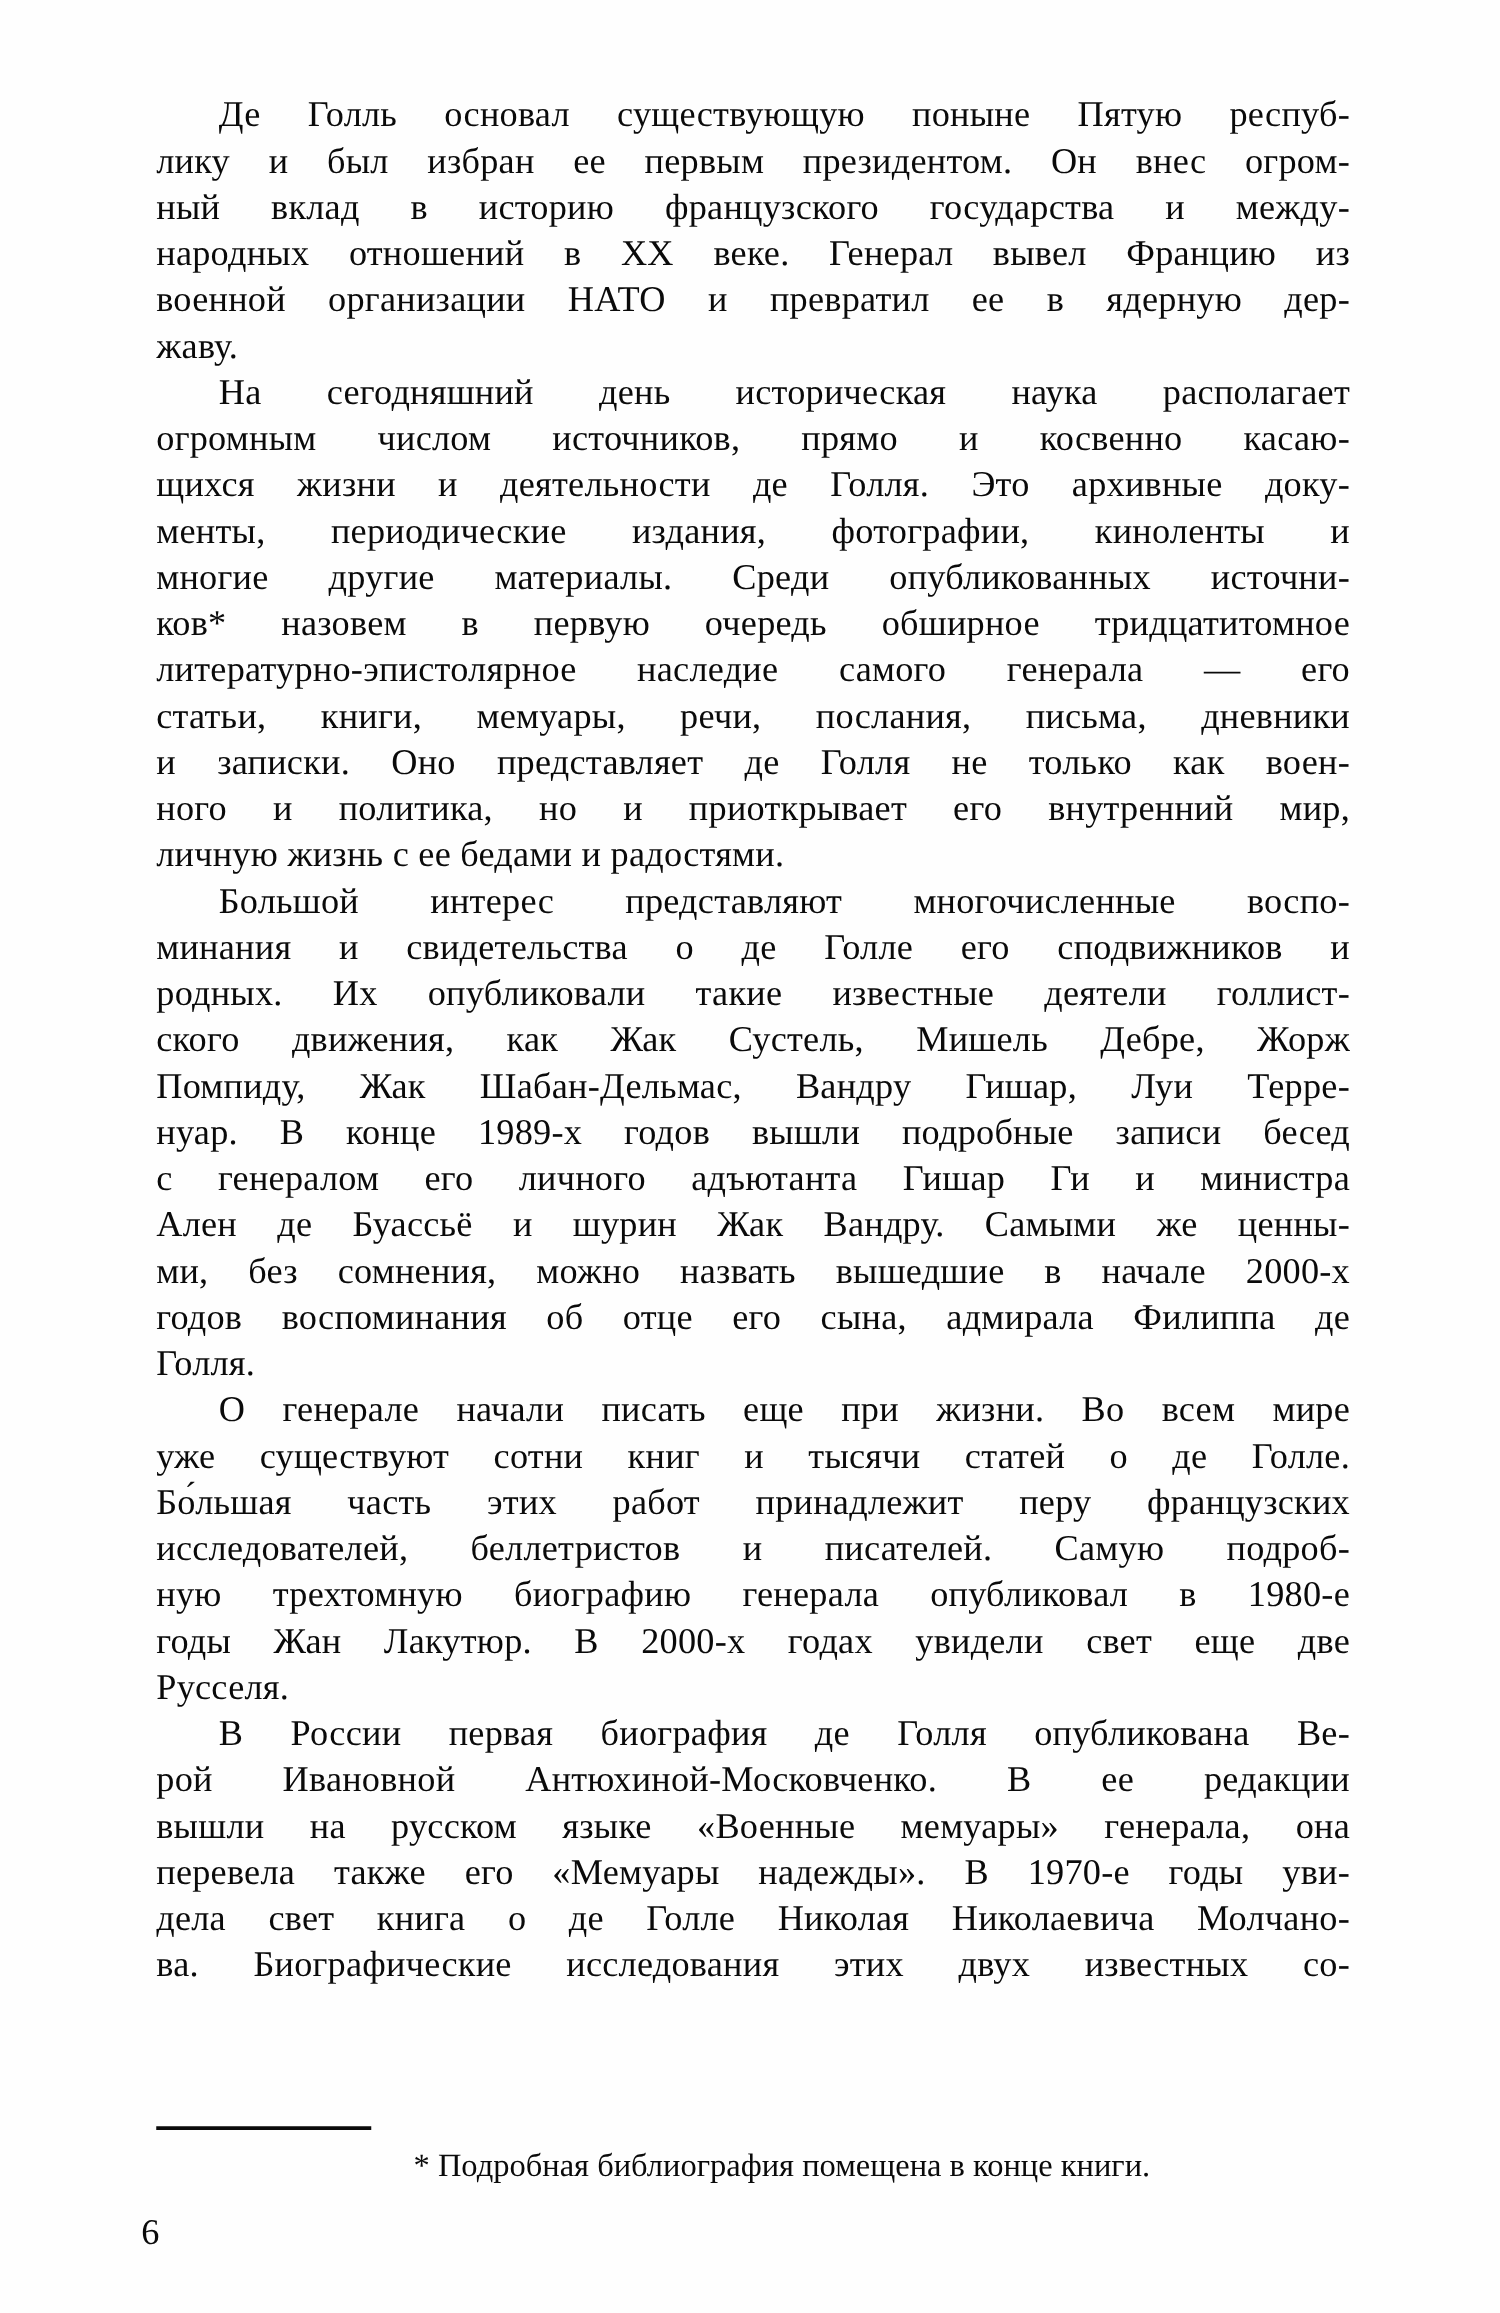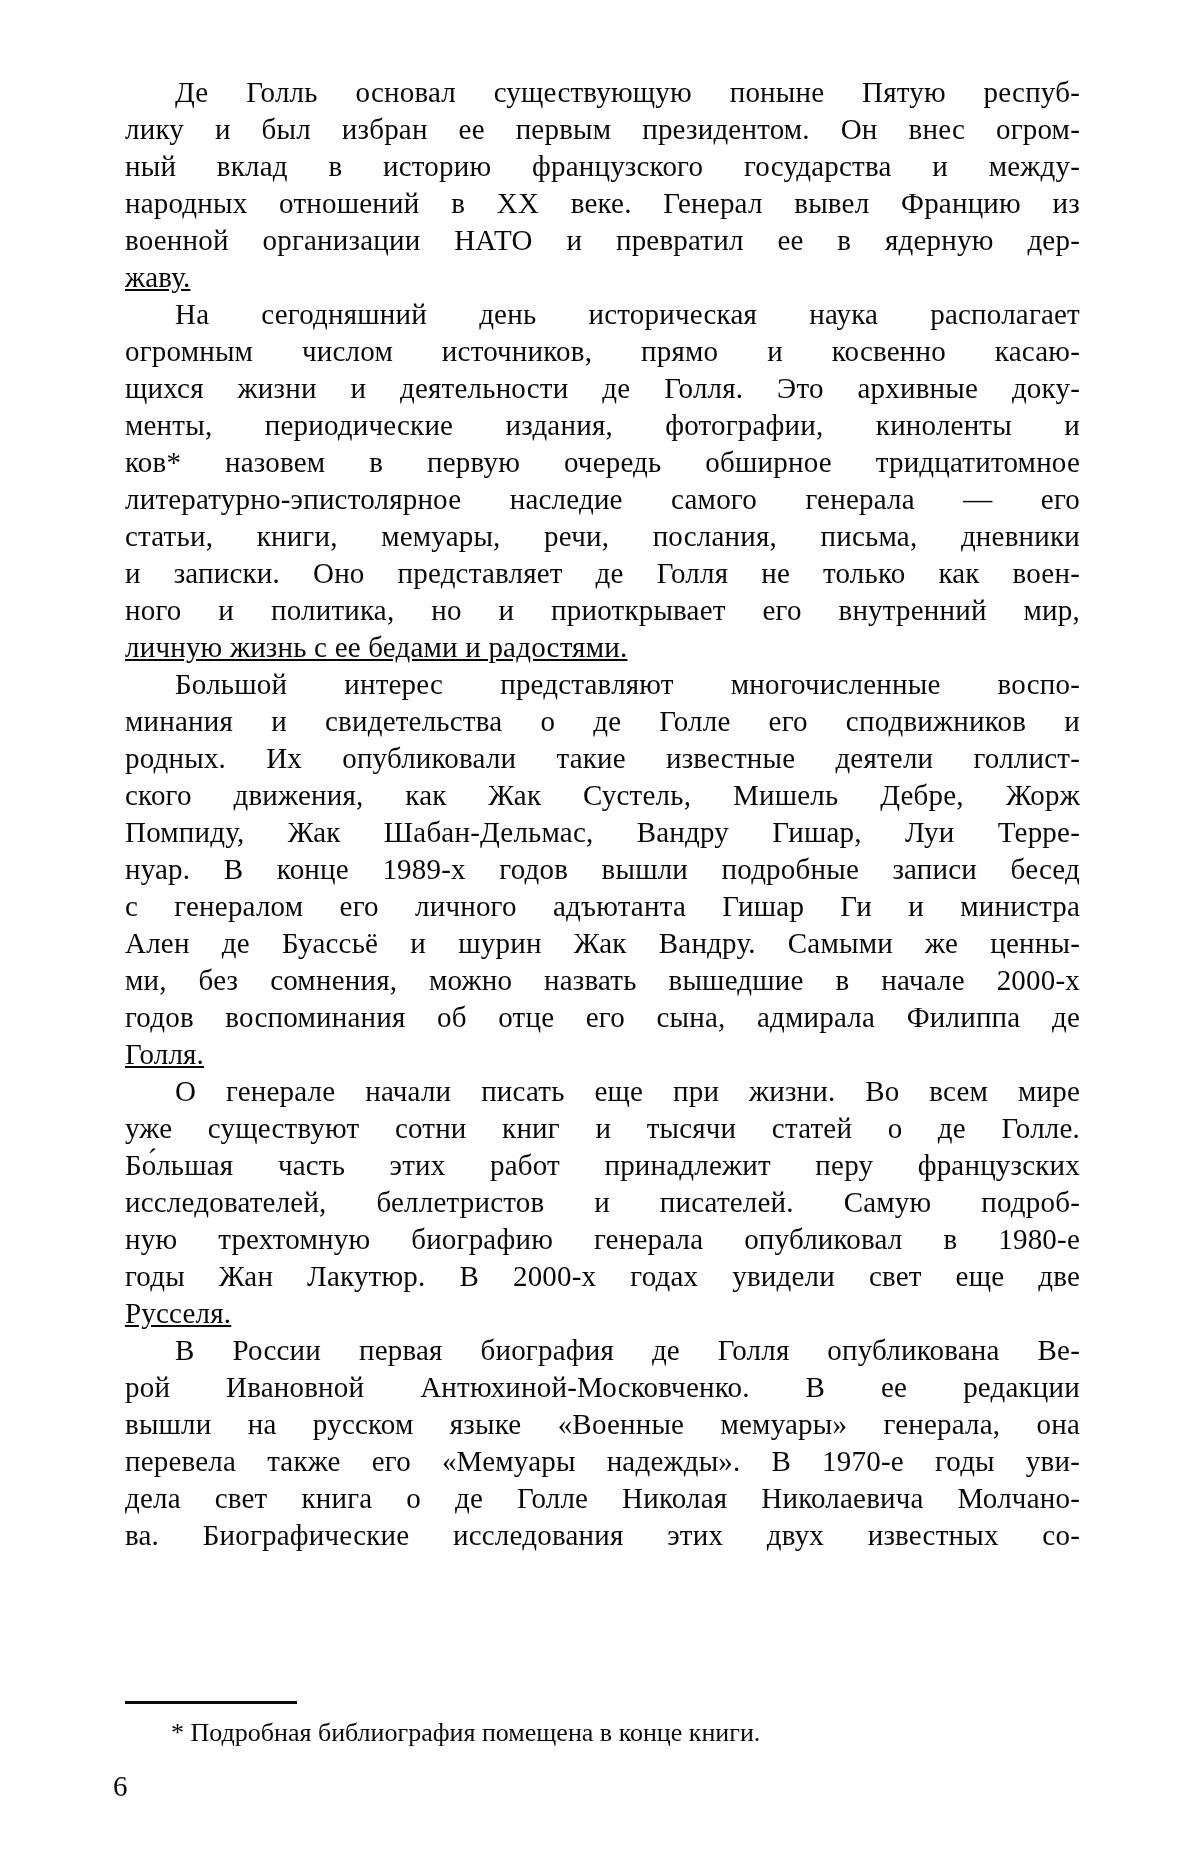--- a/index.html
+++ b/index.html
@@ -34,21 +34,20 @@
   }
   
   .line::after {
     content: "";
     display: inline-block;
     width: 100%;
     height: 0;
   }
   .line.flush {
     text-align: left;
-    text-decoration: underline;
   }
   .line.flush::after {
     content: none;
   }
   .line.indent {
     text-indent: 50px;
   }
   .footnote-rule {
     position: absolute;
     left: 125px;
@@ -58,21 +57,21 @@
     background: #0a0a0a;
   }
   .footnote {
     position: absolute;
     left: 125px;
     top: 1716px;
     width: 955px;
     font-size: 26px;
     line-height: 33px;
     text-indent: 46px;
-    text-align: left;
+    text-align: center;
   }
   .page-number {
     position: absolute;
     left: 113px;
     top: 1768px;
     font-size: 29px;
     line-height: 36px;
   }
 </style>
 </head>
@@ -83,20 +82,21 @@
       <div class="line indent">Де Голль основал существующую поныне Пятую респуб-</div>
       <div class="line">лику и был избран ее первым президентом. Он внес огром-</div>
       <div class="line">ный вклад в историю французского государства и между-</div>
       <div class="line">народных отношений в XX веке. Генерал вывел Францию из</div>
       <div class="line">военной организации НАТО и превратил ее в ядерную дер-</div>
       <div class="line flush">жаву.</div>
       <div class="line indent">На сегодняшний день историческая наука располагает</div>
       <div class="line">огромным числом источников, прямо и косвенно касаю-</div>
       <div class="line">щихся жизни и деятельности де Голля. Это архивные доку-</div>
       <div class="line">менты, периодические издания, фотографии, киноленты и</div>
+      <div class="line">многие другие материалы. Среди опубликованных источни-</div>
       <div class="line">ков* назовем в первую очередь обширное тридцатитомное</div>
       <div class="line">литературно-эпистолярное наследие самого генерала — его</div>
       <div class="line">статьи, книги, мемуары, речи, послания, письма, дневники</div>
       <div class="line">и записки. Оно представляет де Голля не только как воен-</div>
       <div class="line">ного и политика, но и приоткрывает его внутренний мир,</div>
       <div class="line flush">личную жизнь с ее бедами и радостями.</div>
       <div class="line indent">Большой интерес представляют многочисленные воспо-</div>
       <div class="line">минания и свидетельства о де Голле его сподвижников и</div>
       <div class="line">родных. Их опубликовали такие известные деятели голлист-</div>
       <div class="line">ского движения, как Жак Сустель, Мишель Дебре, Жорж</div>

